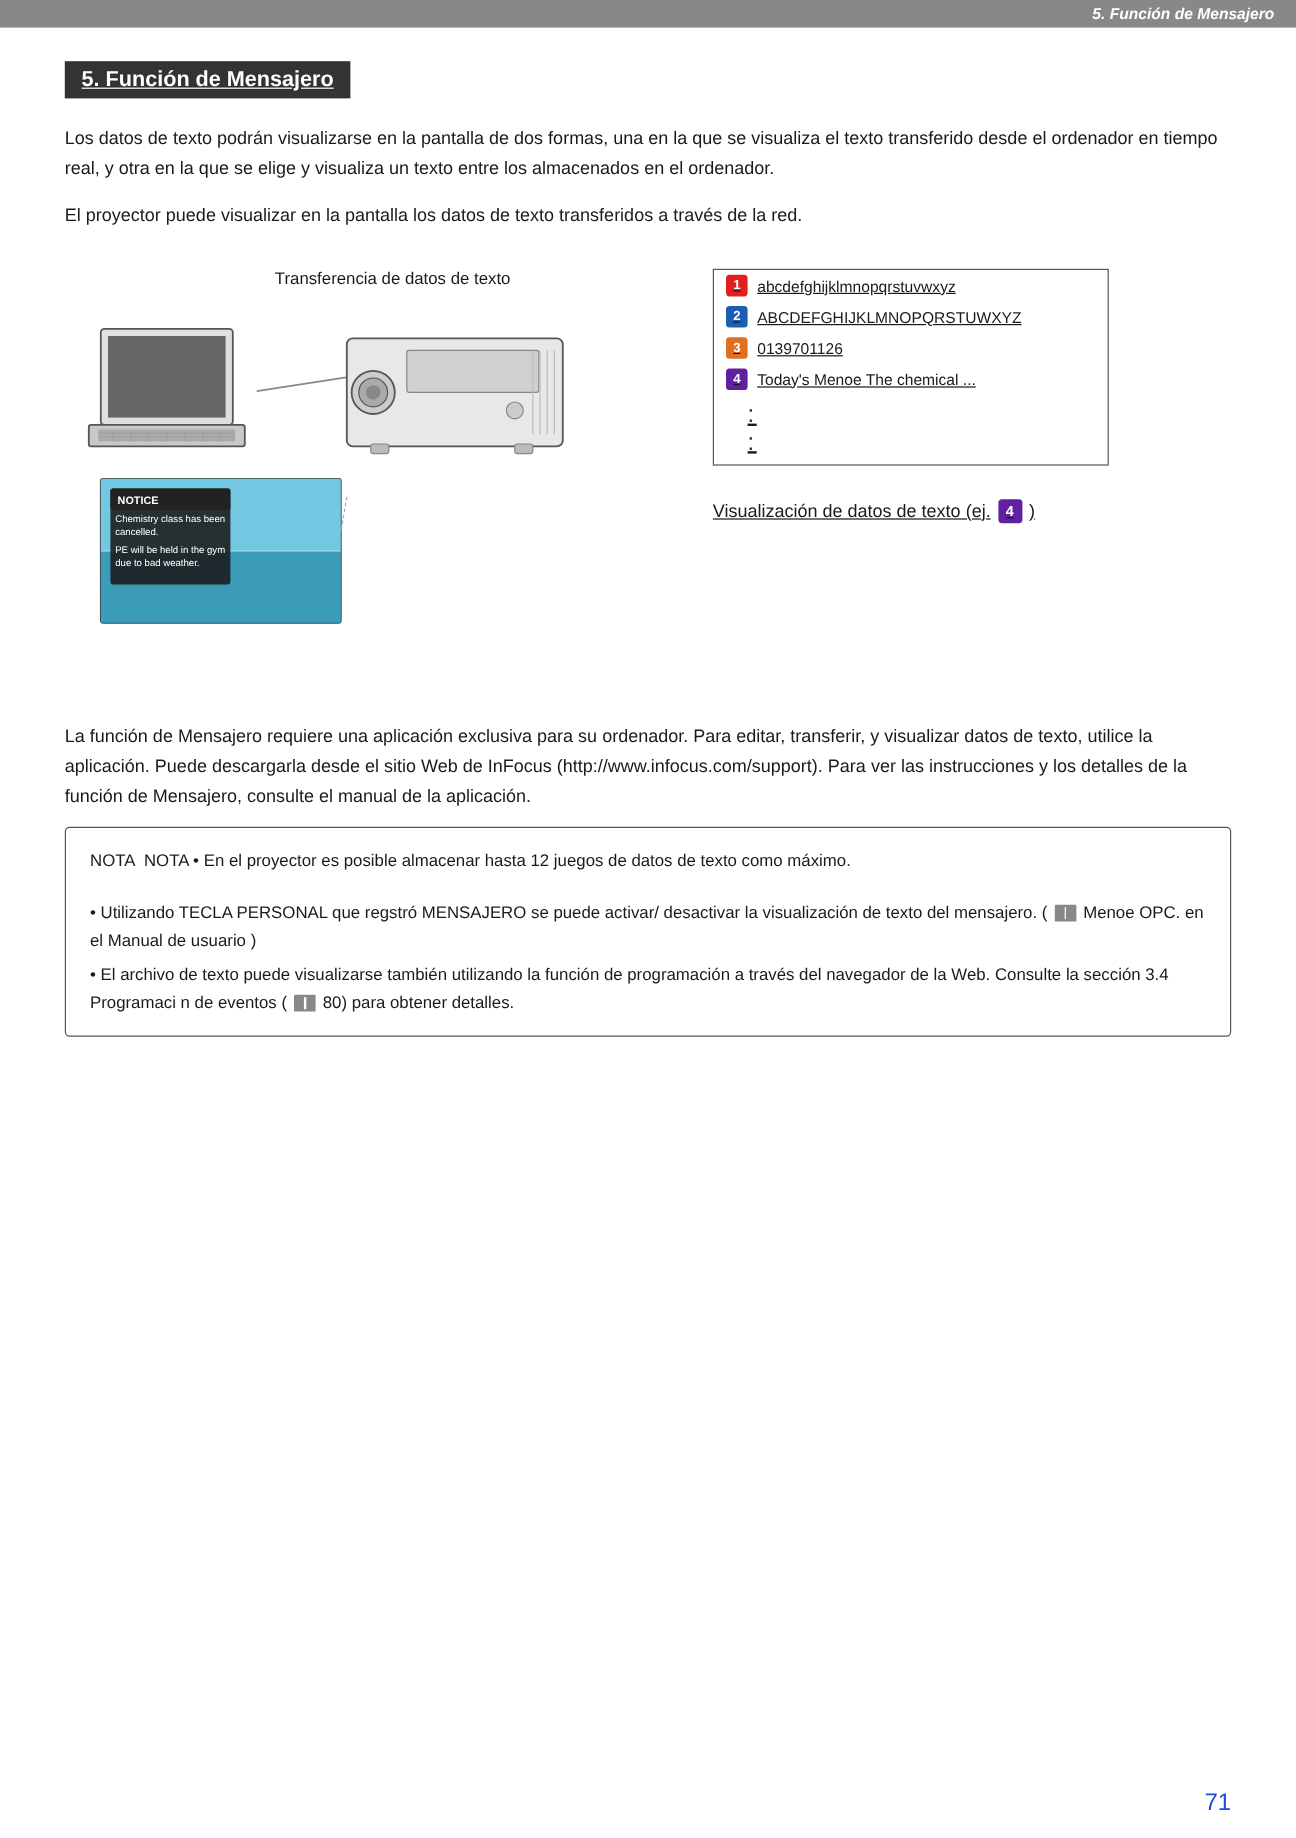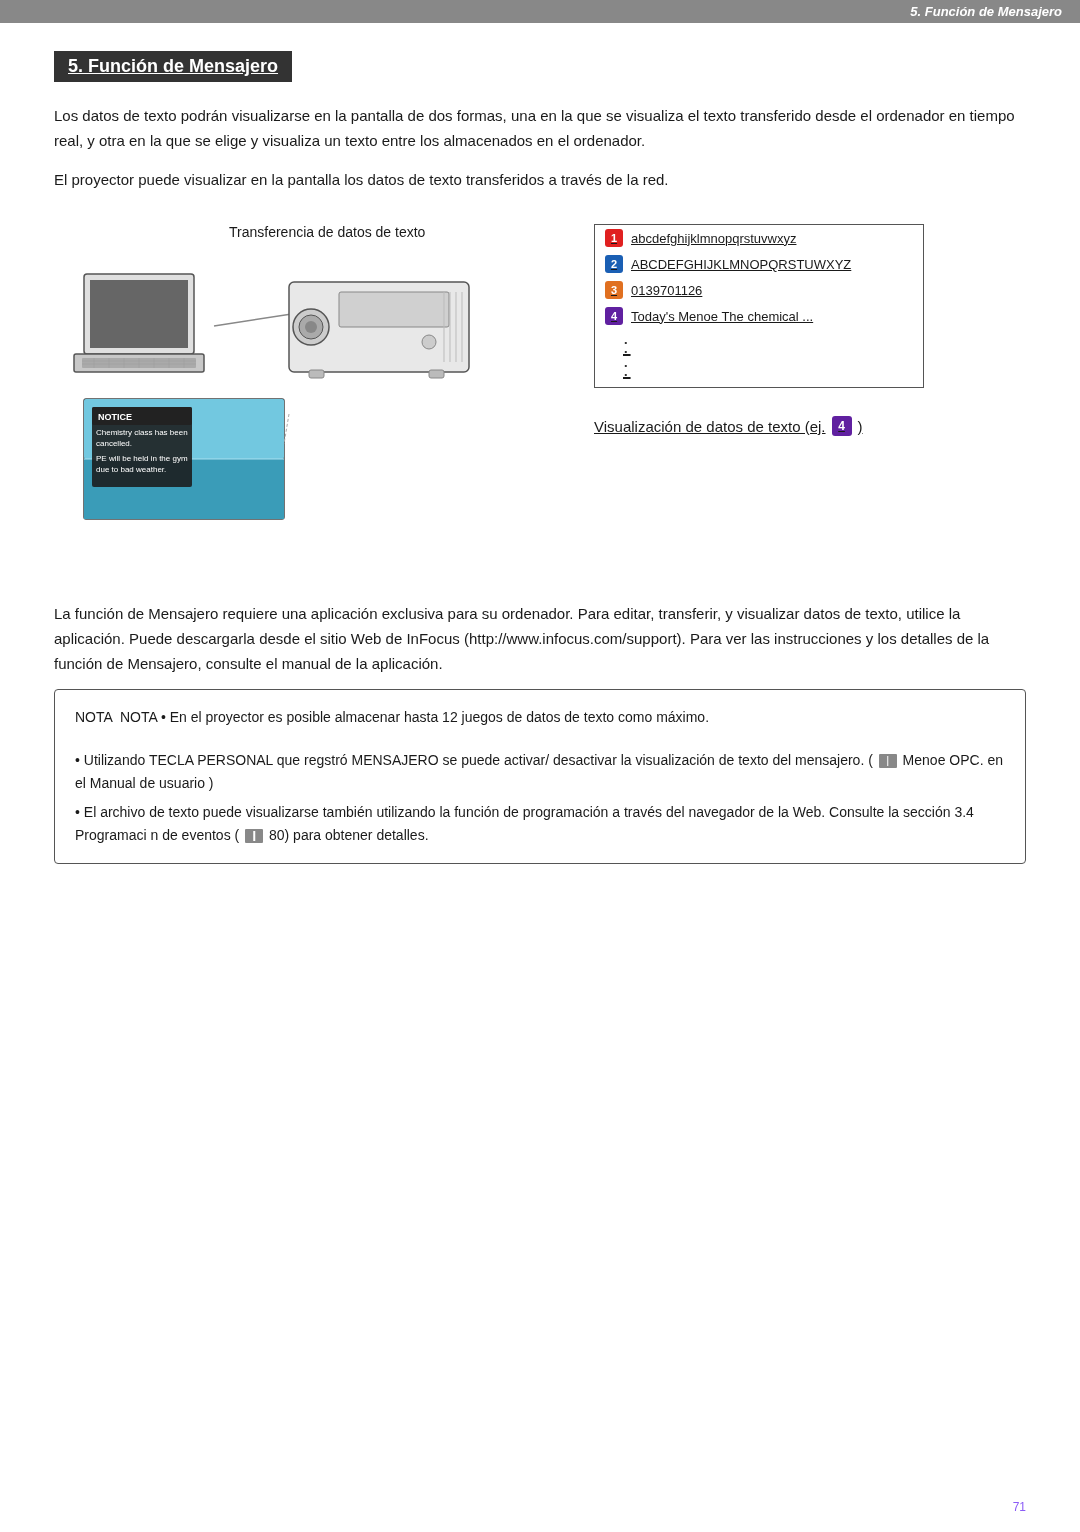--- a/index.html
+++ b/index.html
@@ -170,22 +170,22 @@
     .note-box .note-bold {
       font-weight: normal;
       margin-top: 15px;
     }
 
     
     .page-number {
       position: absolute;
       bottom: 18px;
       right: 54px;
-      font-size: 12px;
-      color: #8b5cf6;
+      font-size: 20px;
+      color: #1d4ed8;
     }
 
     .book-icon {
       display: inline-block;
       width: 18px;
       height: 14px;
       background: #888;
       border-radius: 1px;
       margin: 0 2px;
       vertical-align: middle;

